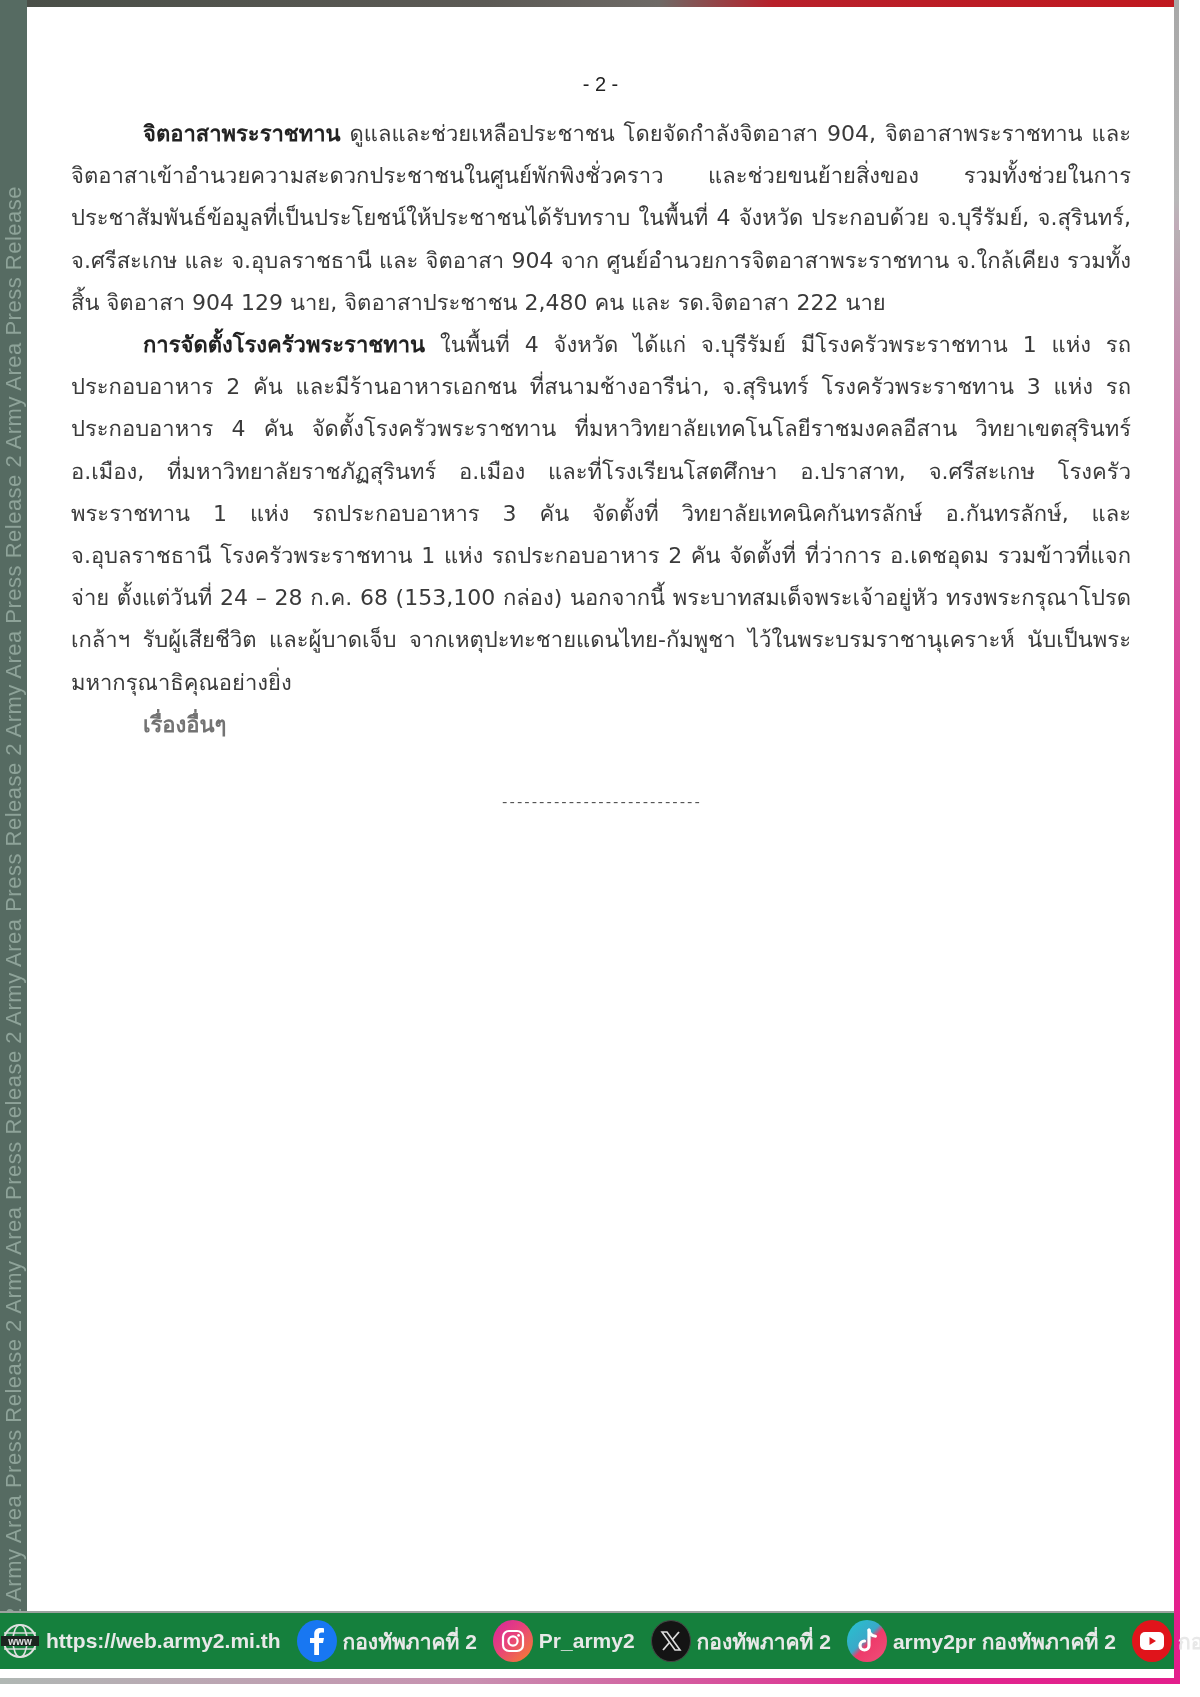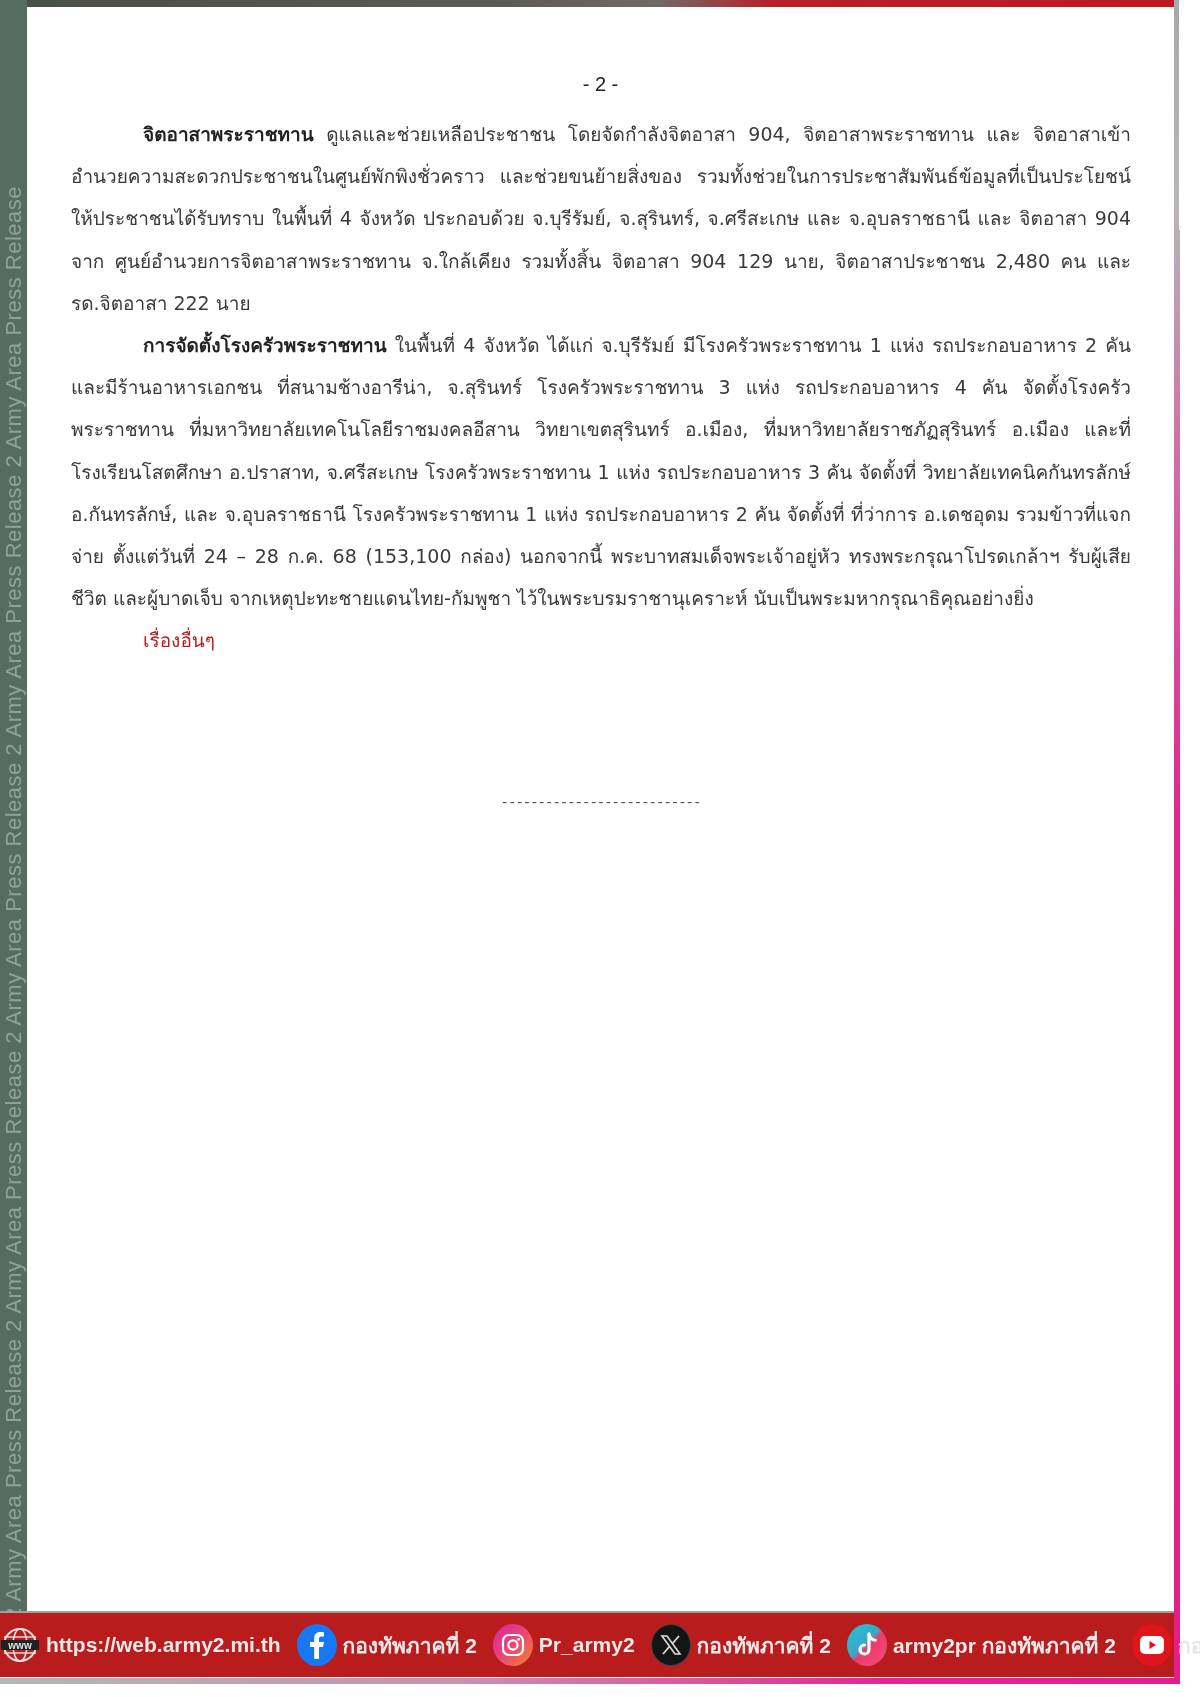--- a/index.html
+++ b/index.html
@@ -96,58 +96,58 @@
       font-family: "Liberation Sans", sans-serif;
       font-size: 20px;
       color: #222;
     }
     .body {
       position: absolute;
       left: 44px;
       top: 106px;
       width: 1060px;
       font-family: "DejaVu Sans", sans-serif;
-      font-size: 19px;
+      font-size: 22px;
       line-height: 42.2px;
       color: #3a3a3a;
       text-align: justify;
     }
     .para {
       margin: 0;
       text-indent: 72px;
     }
     .heading {
       font-weight: bold;
       color: #222;
     }
     .section-heading {
       margin: 0;
       padding-left: 72px;
-      font-weight: normal;
-      color: #b91c1c;
+      font-weight: bold;
+      color: #737373;
     }
     .separator {
       position: absolute;
       left: 0;
       top: 788px;
       width: 1147px;
       text-align: center;
       font-family: "Liberation Mono", monospace;
       font-size: 14px;
       letter-spacing: -1px;
       color: #555;
     }
     
     .footer {
       position: absolute;
       left: 0;
       top: 1611px;
       width: 1174px;
-      height: 66px;
-      background: #b91c1c;
+      height: 58px;
+      background: #15803d;
       border-top: 2px solid #9aa39e;
       display: flex;
       align-items: center;
       box-sizing: border-box;
       padding-left: 0;
     }
     .footer-item {
       display: flex;
       align-items: center;
       margin-right: 16px;

